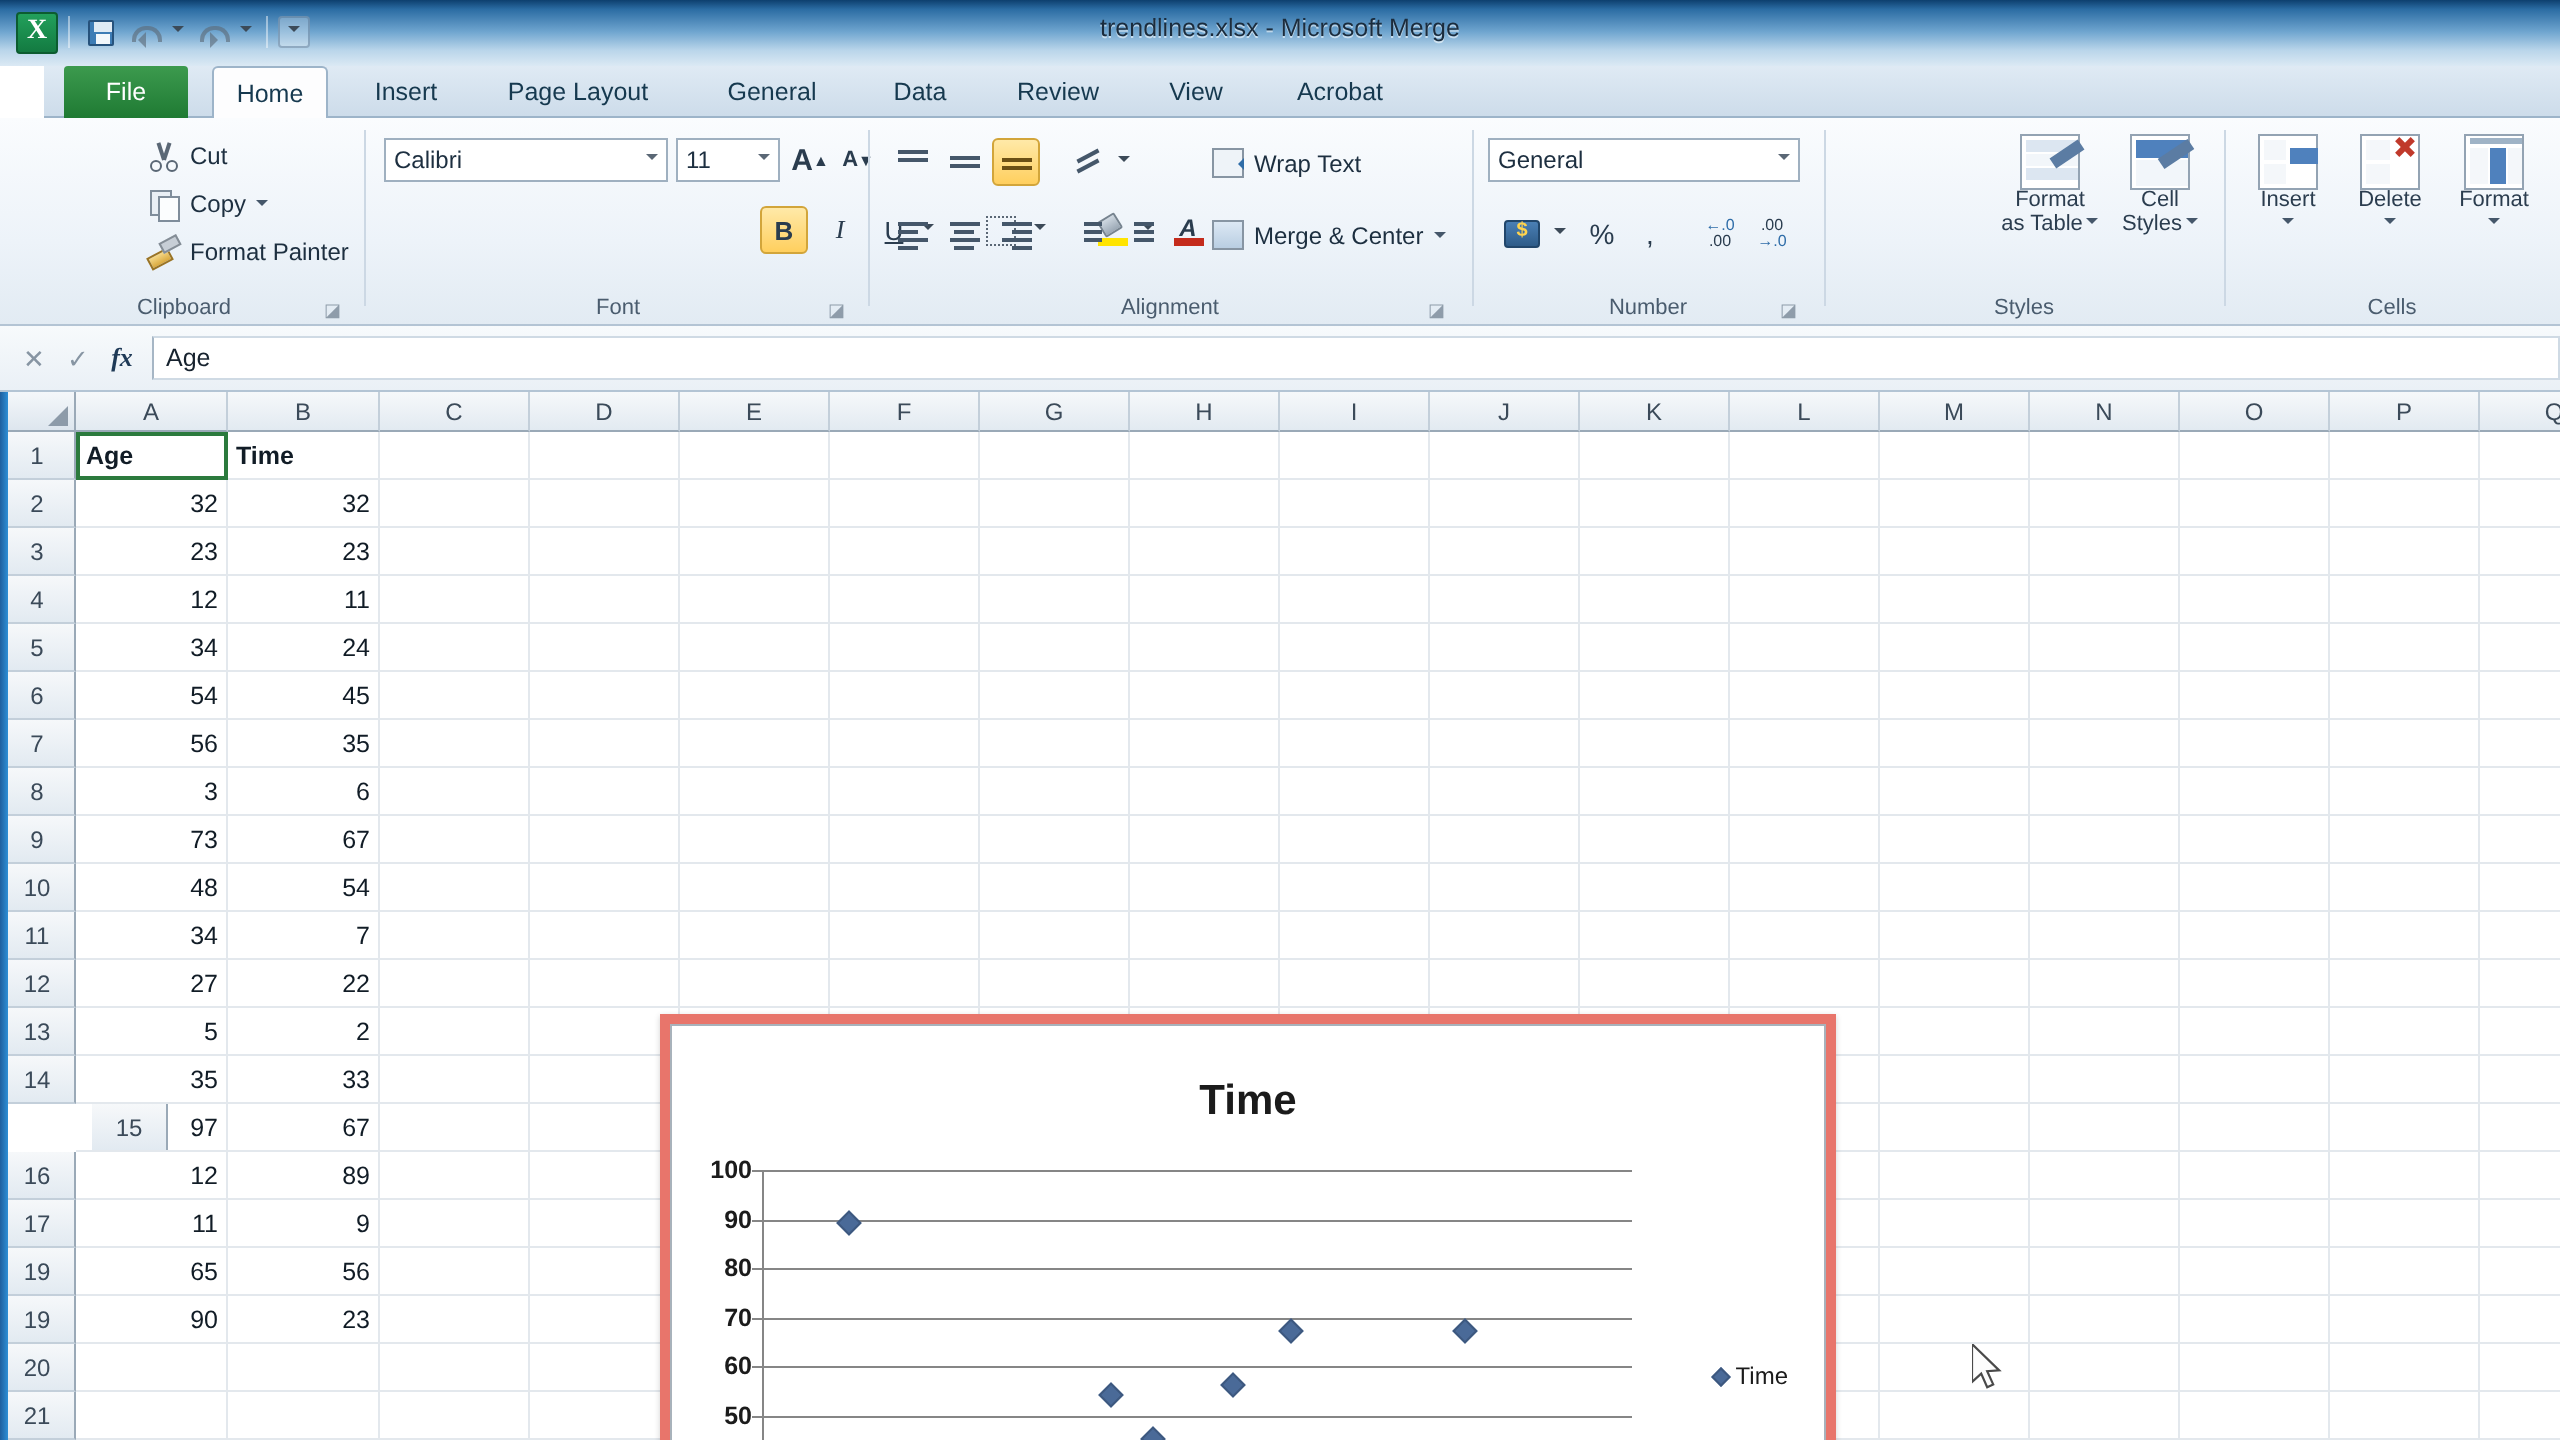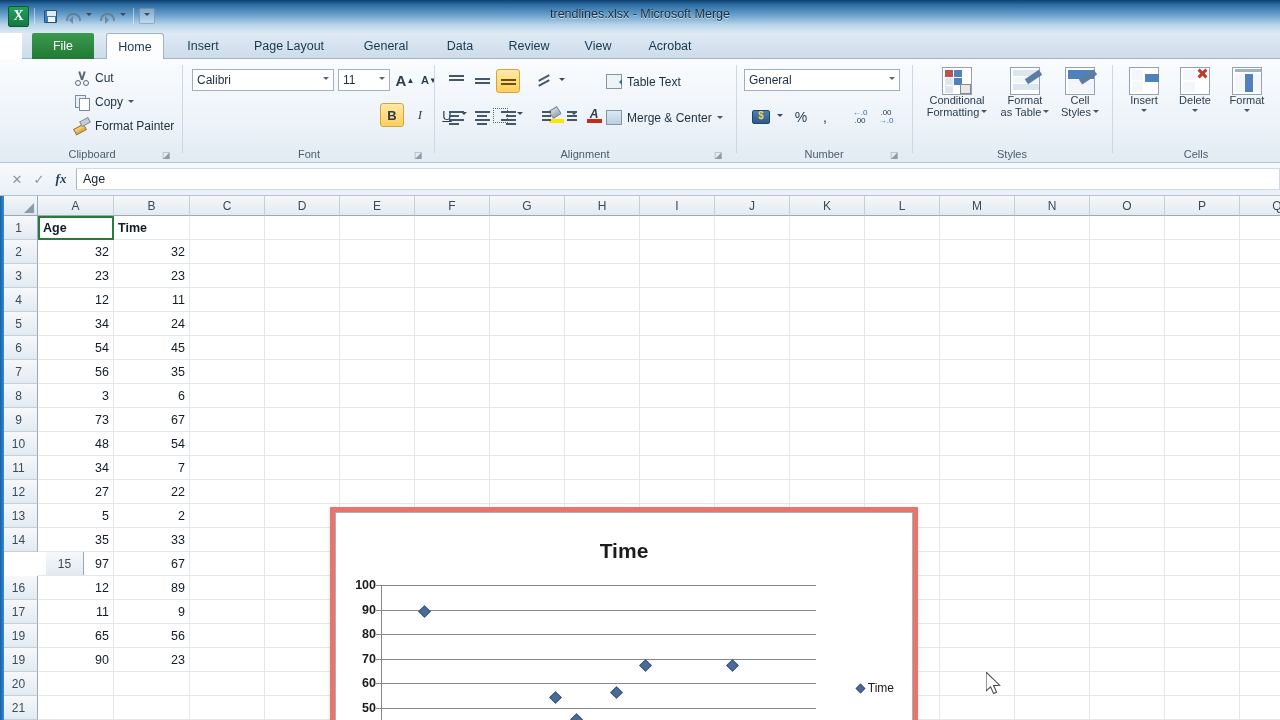--- a/index.html
+++ b/index.html
@@ -480,21 +480,21 @@
         <span class="ob-ico">
           <i style="top:3px;width:12px;transform:rotate(-28deg)"></i>
           <i style="top:8px;width:12px;transform:rotate(-28deg)"></i>
         </span>
       </div>
       <div class="rb-btn" style="left:118px;top:10px;width:12px;height:24px">
         <span class="tiny-caret"></span>
       </div>
       <div class="cb-item" style="left:168px;top:12px">
         <span class="wrap-ico"></span>
-        <span>Table Text</span>
+        <span>Wrap Text</span>
       </div>
 
       <div class="rb-btn" style="left:6px;top:46px;width:24px;height:24px">
         <span class="align-ico">
           <i style="top:1px;width:15px"></i>
             <i style="top:5px;width:10px"></i>
           <i style="top:9px;width:15px"></i>
             <i style="top:13px;width:10px"></i>
         </span>
       </div>
@@ -563,32 +563,20 @@
       <div class="rb-btn" style="left:134px;top:46px;width:24px;height:24px;font-size:8px;line-height:8px;flex-direction:column">
         <span>.00</span>
         <span style="color:#2f6da8">→.0</span>
       </div>
       <div class="group-label">Number</div>
       <div class="grp-dialog" style="right:8px">◪</div>
     </div>
     <div class="group-sep" style="left:912px"></div>
 
     <div class="group" style="left:916px;width:192px">
-      <div class="big-btn" style="left:4px;top:8px;width:74px">
-        <span class="grid-ico">
-          <i class="c" style="left:2px;top:2px;width:8px;height:7px;background:#c0504d"></i>
-          <i class="c" style="left:11px;top:2px;width:8px;height:7px;background:#4f81bd"></i>
-          <i class="c" style="left:11px;top:10px;width:8px;height:7px;background:#4f81bd"></i>
-          <i class="c" style="left:2px;top:10px;width:8px;height:7px;background:#dce6f1"></i>
-          <i class="c" style="left:2px;top:18px;width:8px;height:7px;background:#dce6f1"></i>
-          <i class="c" style="left:17px;top:16px;width:11px;height:10px;background:#e8e8e8;border:1px solid #888"></i>
-        </span>
-        <span>Conditional</span>
-        <span><span>Formatting</span><i class="arrow-mini"></i></span>
-      </div>
       <div class="big-btn" style="left:80px;top:8px;width:58px">
         <span class="grid-ico">
           <i class="c" style="left:2px;top:2px;width:26px;height:6px;background:#dce6f1"></i>
           <i class="c" style="left:2px;top:9px;width:26px;height:6px;background:#f2f6fa"></i>
           <i class="c" style="left:2px;top:16px;width:26px;height:6px;background:#dce6f1"></i>
           <i class="c" style="left:14px;top:6px;width:17px;height:6px;background:#5b7ca3;transform:rotate(-34deg)"></i>
         </span>
         <span>Format</span>
         <span><span>as Table</span><i class="arrow-mini"></i></span>
       </div>

